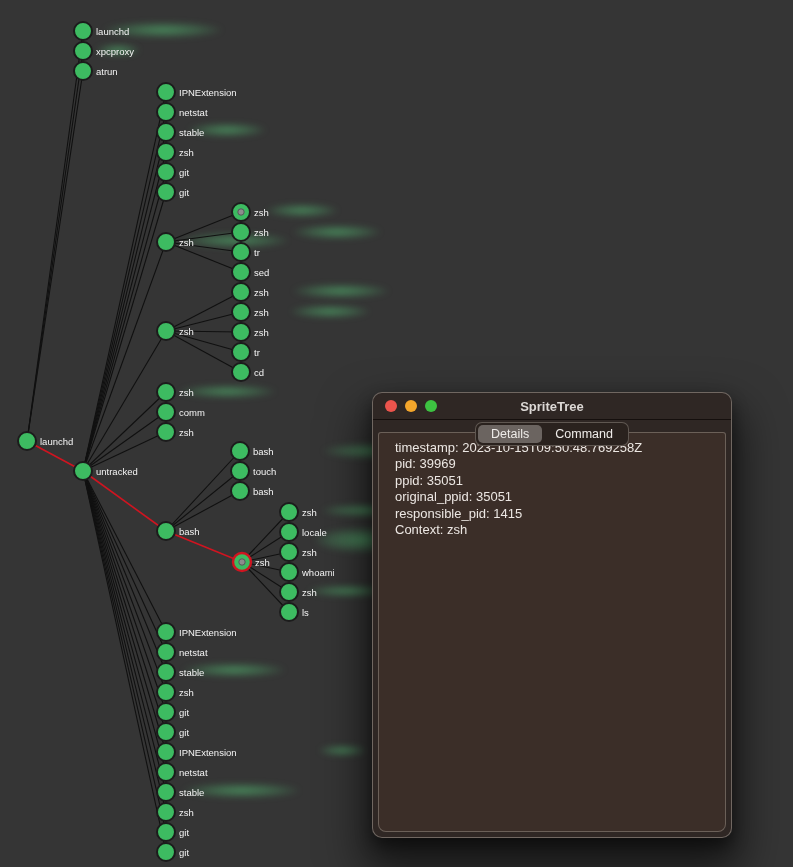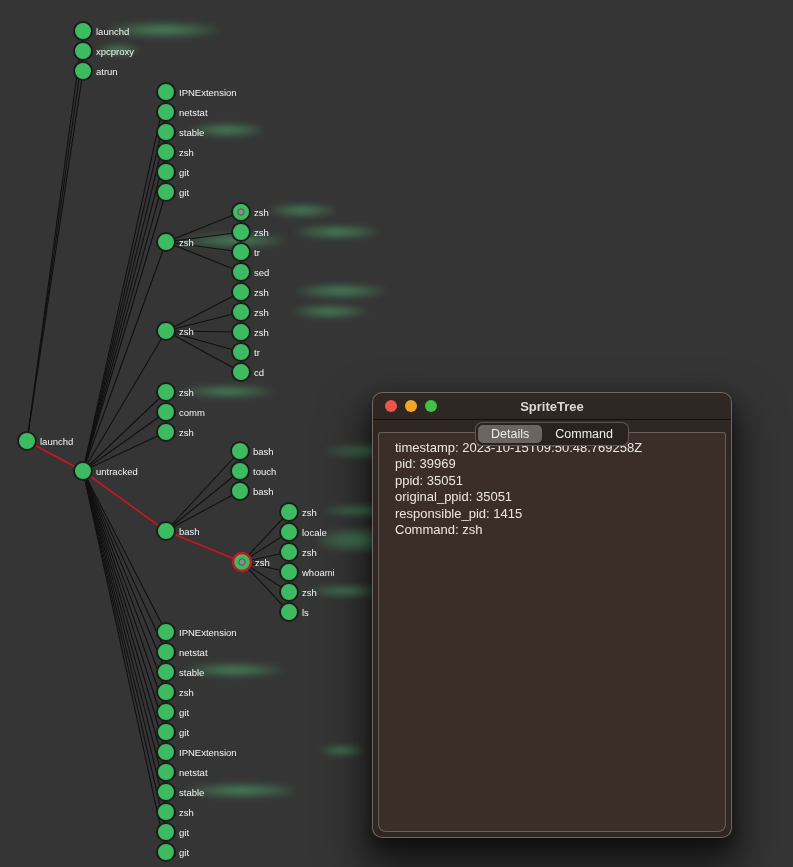--- a/index.html
+++ b/index.html
@@ -341,17 +341,17 @@
         <button class="tab">Command</button>
       </div>
     </div>
 
     <div class="content-box">
         <div>timestamp: 2023-10-15T09:50:48.769258Z</div>
         <div>pid: 39969</div>
         <div>ppid: 35051</div>
         <div>original_ppid: 35051</div>
         <div>responsible_pid: 1415</div>
-        <div>Command: zsh</div>
+        <div>Context: zsh</div>
       </div>
   </div>
 
 </div>
 
 </body></html>

